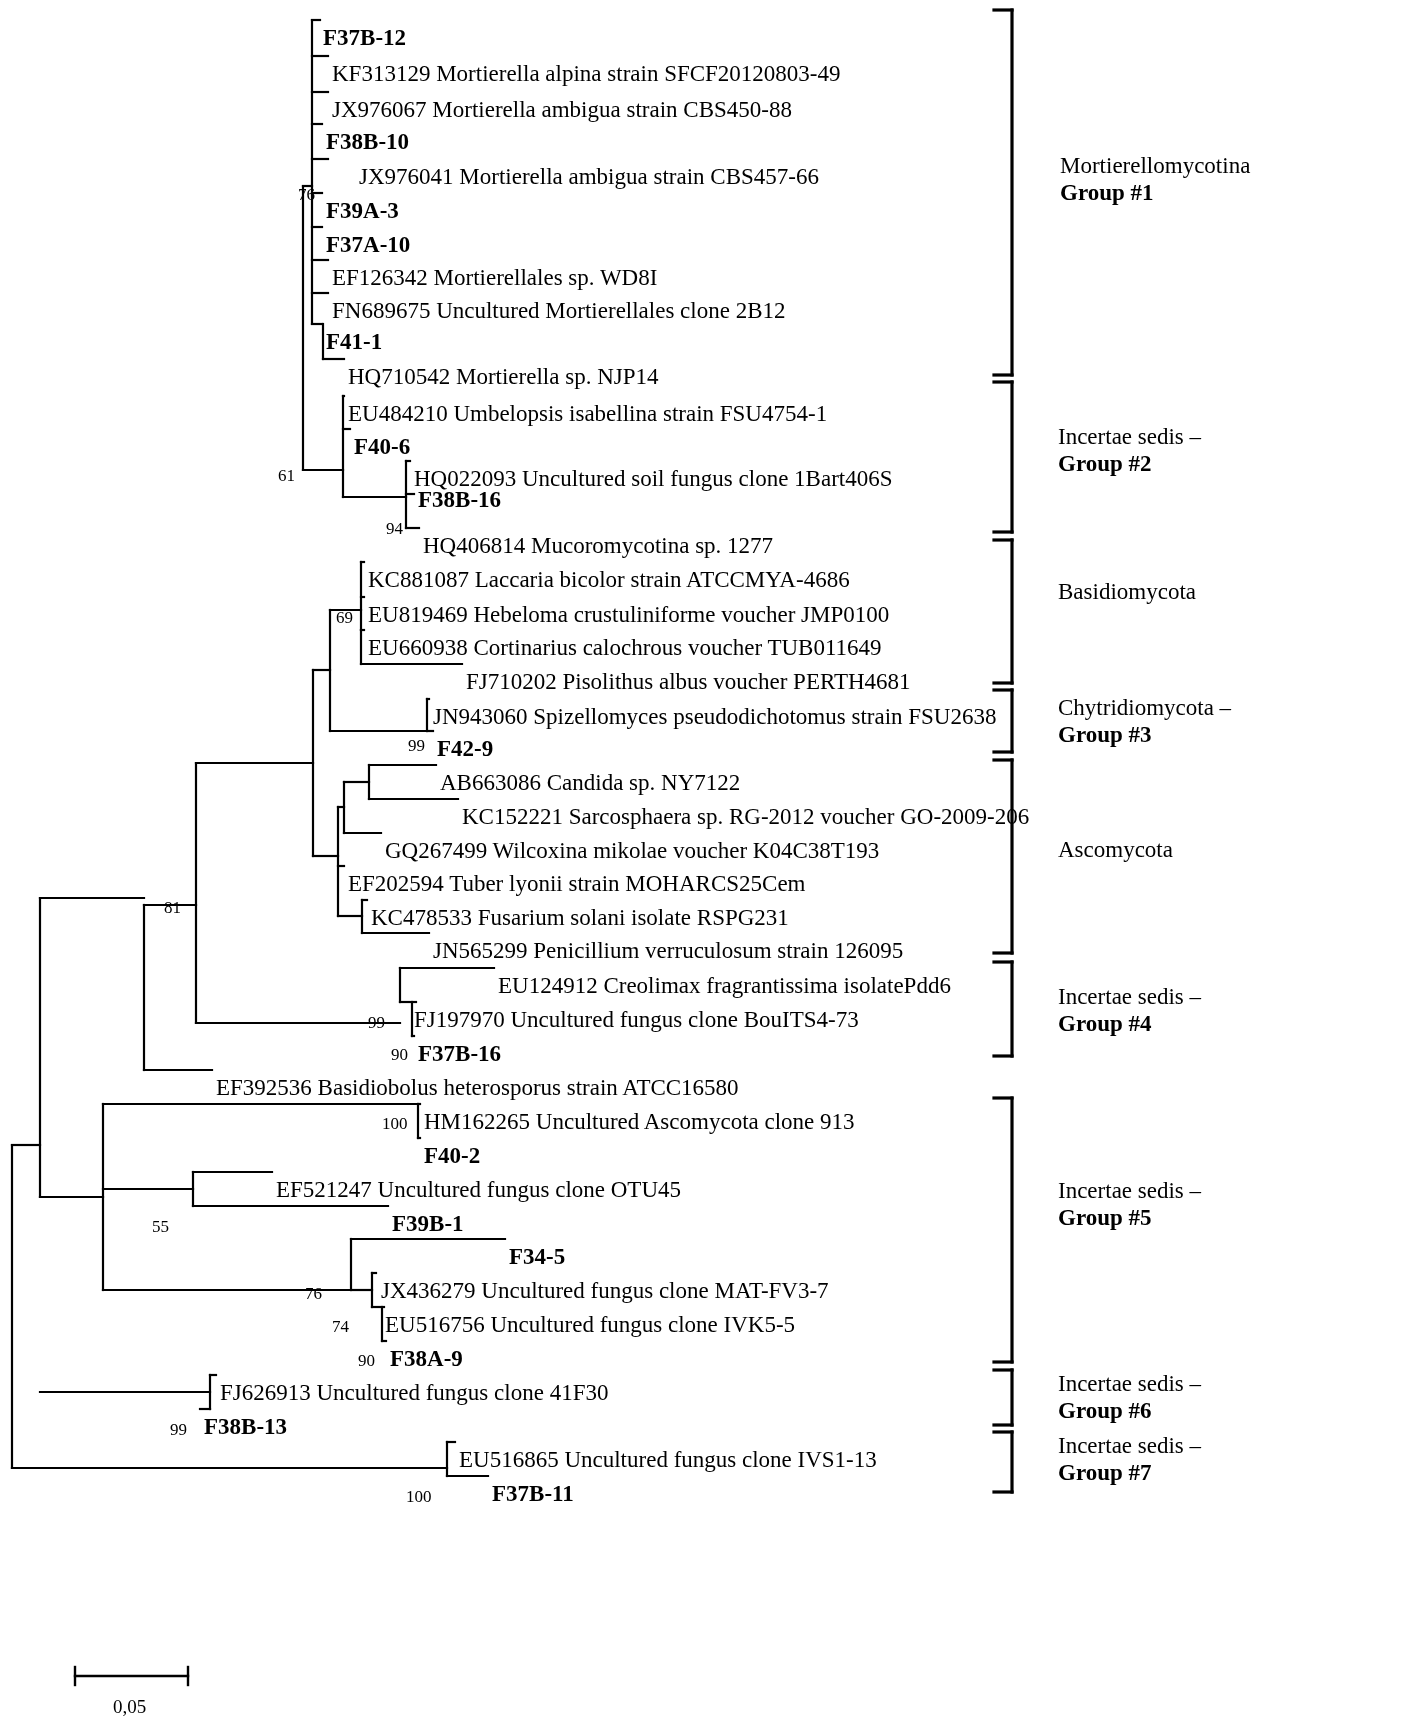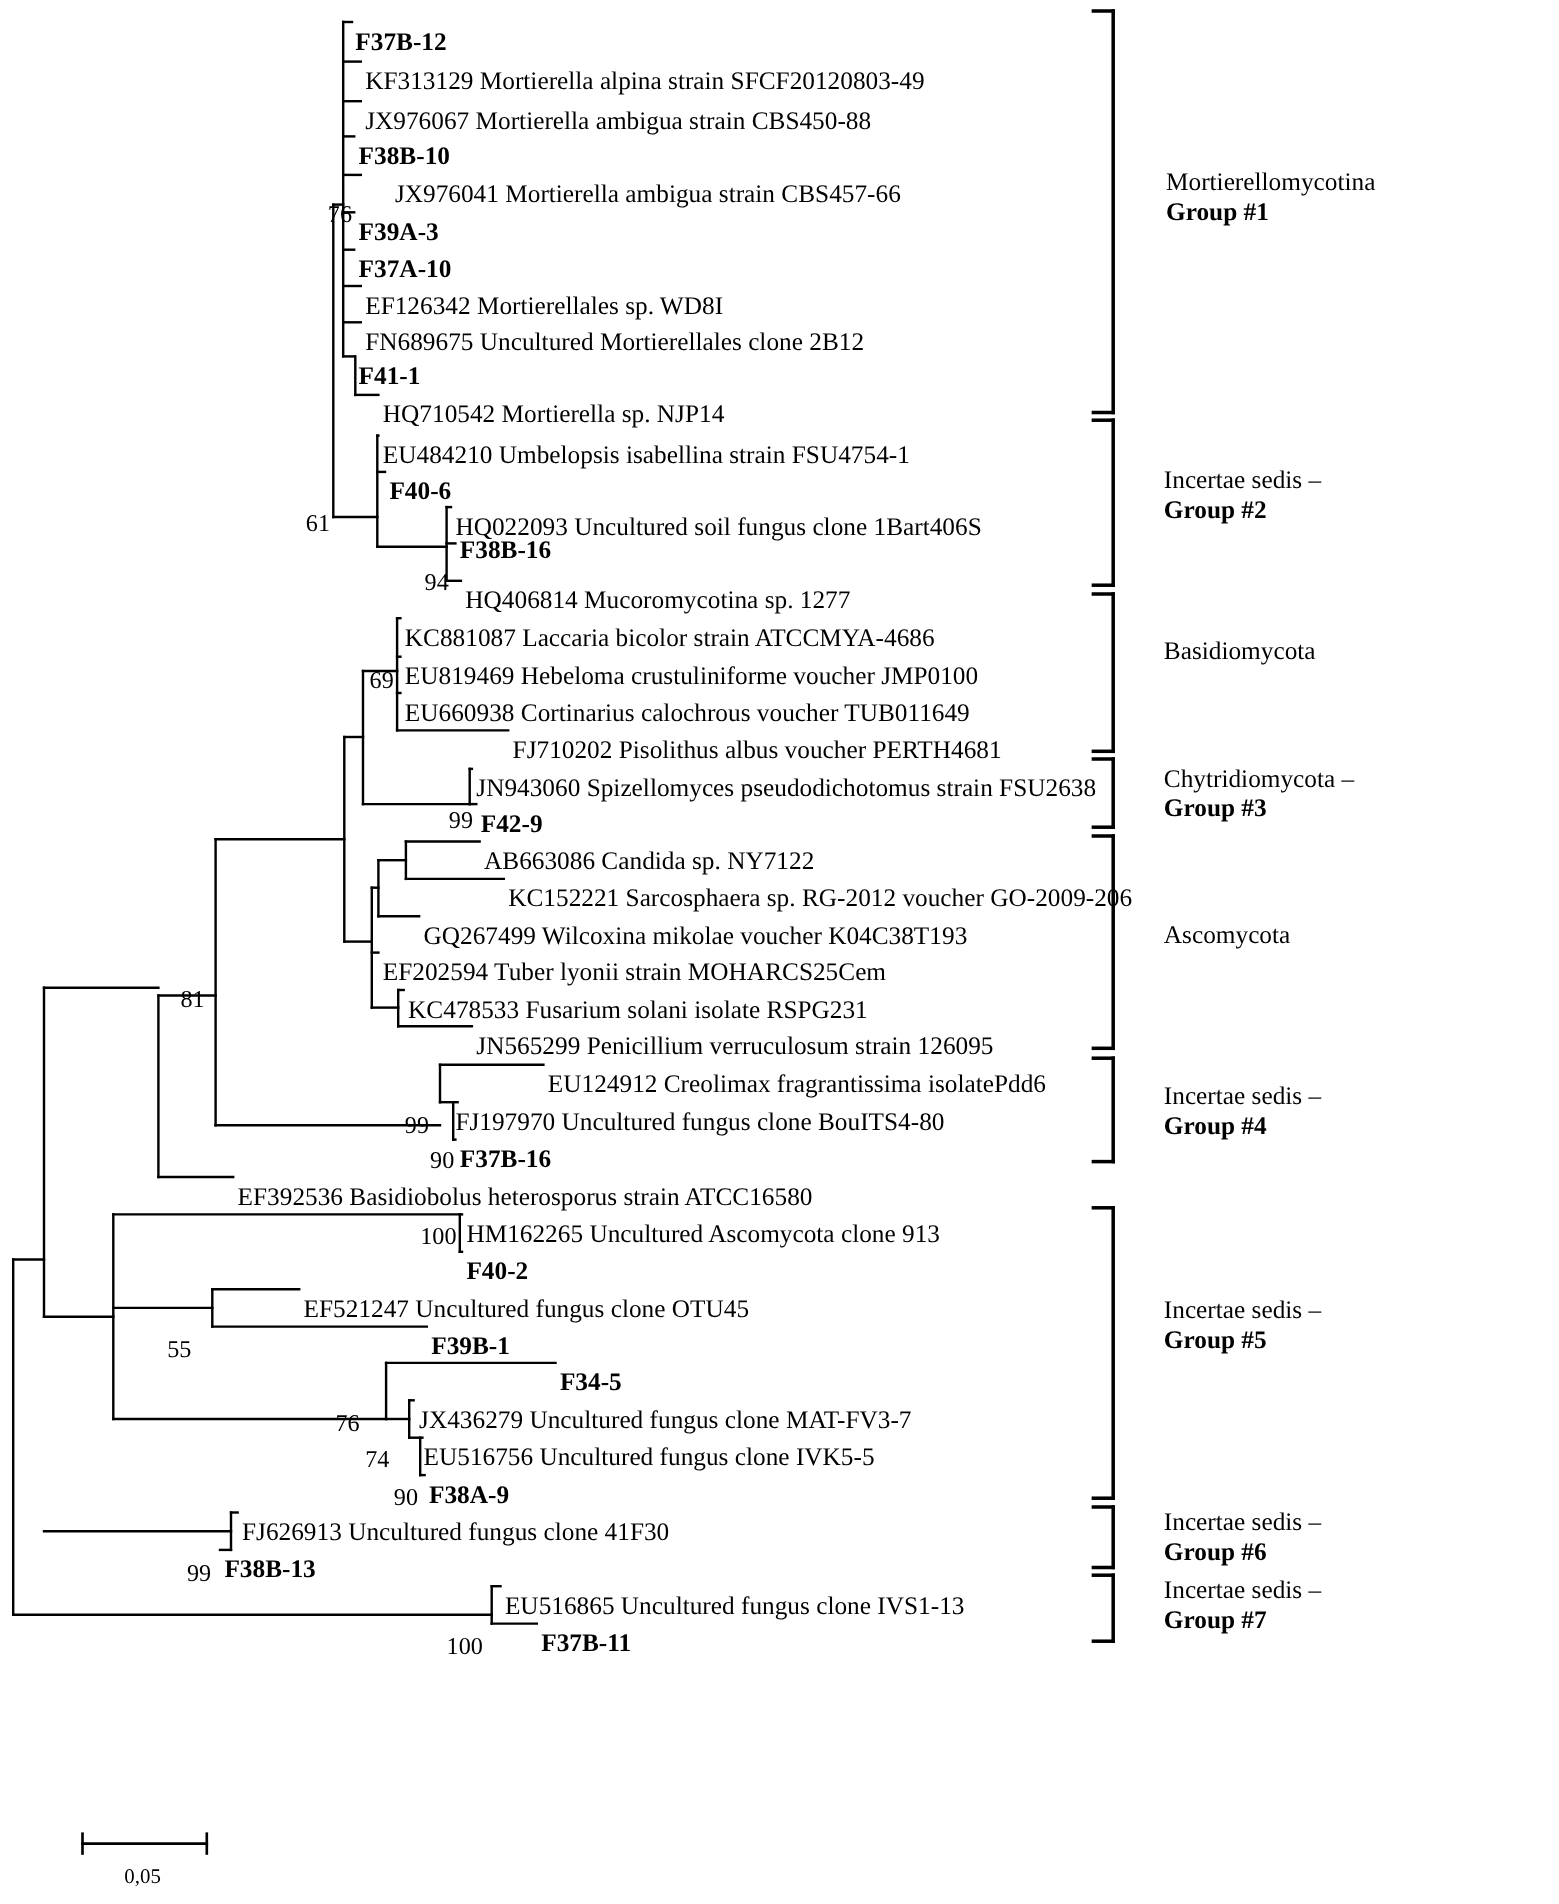--- a/index.html
+++ b/index.html
@@ -30,21 +30,21 @@
     font-size: 23px;
     line-height: 23px;
     white-space: nowrap;
     font-family: "Liberation Serif", "DejaVu Serif", serif;
   }
   .taxon-label.clone {
     font-weight: bold;
   }
   .support-value {
     position: absolute;
-    font-size: 22px;
+    font-size: 17px;
     line-height: 22px;
     white-space: nowrap;
     font-family: "Liberation Serif", "DejaVu Serif", serif;
     text-align: right;
   }
   .group-label {
     position: absolute;
     font-size: 23px;
     line-height: 27px;
     white-space: nowrap;
@@ -223,21 +223,21 @@
       <div class="taxon-label" style="left: 466px; top: 670px;">FJ710202 Pisolithus albus voucher PERTH4681</div>
       <div class="taxon-label" style="left: 433px; top: 705px;">JN943060 Spizellomyces pseudodichotomus strain FSU2638</div>
       <div class="taxon-label clone" style="left: 437px; top: 737px;">F42-9</div>
       <div class="taxon-label" style="left: 440px; top: 771px;">AB663086 Candida sp. NY7122</div>
       <div class="taxon-label" style="left: 462px; top: 805px;">KC152221 Sarcosphaera sp. RG-2012 voucher GO-2009-206</div>
       <div class="taxon-label" style="left: 385px; top: 839px;">GQ267499 Wilcoxina mikolae voucher K04C38T193</div>
       <div class="taxon-label" style="left: 348px; top: 872px;">EF202594 Tuber lyonii strain MOHARCS25Cem</div>
       <div class="taxon-label" style="left: 371px; top: 906px;">KC478533 Fusarium solani isolate RSPG231</div>
       <div class="taxon-label" style="left: 433px; top: 939px;">JN565299 Penicillium verruculosum strain 126095</div>
       <div class="taxon-label" style="left: 498px; top: 974px;">EU124912 Creolimax fragrantissima isolatePdd6</div>
-      <div class="taxon-label" style="left: 414px; top: 1008px;">FJ197970 Uncultured fungus clone BouITS4-80</div>
+      <div class="taxon-label" style="left: 414px; top: 1008px;">FJ197970 Uncultured fungus clone BouITS4-73</div>
       <div class="taxon-label clone" style="left: 418px; top: 1042px;">F37B-16</div>
       <div class="taxon-label" style="left: 216px; top: 1076px;">EF392536 Basidiobolus heterosporus strain ATCC16580</div>
       <div class="taxon-label" style="left: 424px; top: 1110px;">HM162265 Uncultured Ascomycota clone 913</div>
       <div class="taxon-label clone" style="left: 424px; top: 1144px;">F40-2</div>
       <div class="taxon-label" style="left: 276px; top: 1178px;">EF521247 Uncultured fungus clone OTU45</div>
       <div class="taxon-label clone" style="left: 392px; top: 1212px;">F39B-1</div>
       <div class="taxon-label clone" style="left: 509px; top: 1245px;">F34-5</div>
       <div class="taxon-label" style="left: 381px; top: 1279px;">JX436279 Uncultured fungus clone MAT-FV3-7</div>
       <div class="taxon-label" style="left: 385px; top: 1313px;">EU516756 Uncultured fungus clone IVK5-5</div>
       <div class="taxon-label clone" style="left: 390px; top: 1347px;">F38A-9</div>

